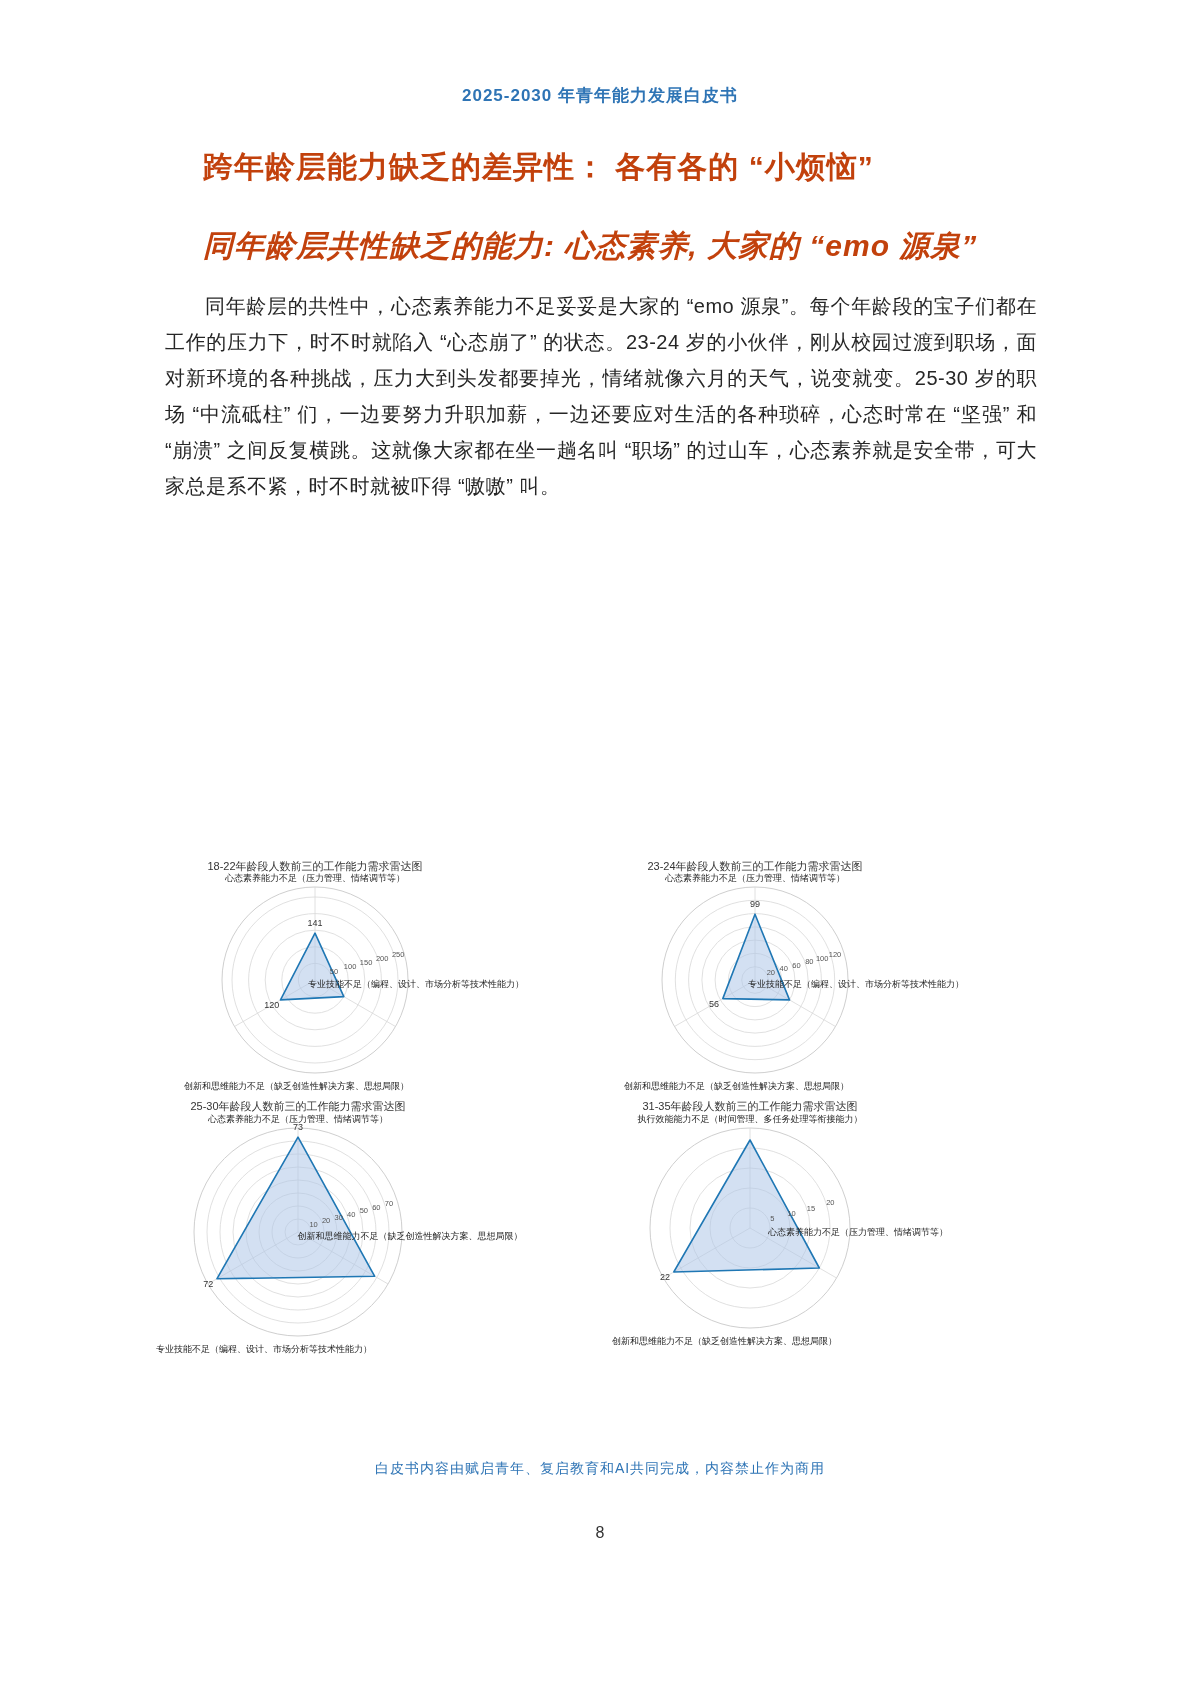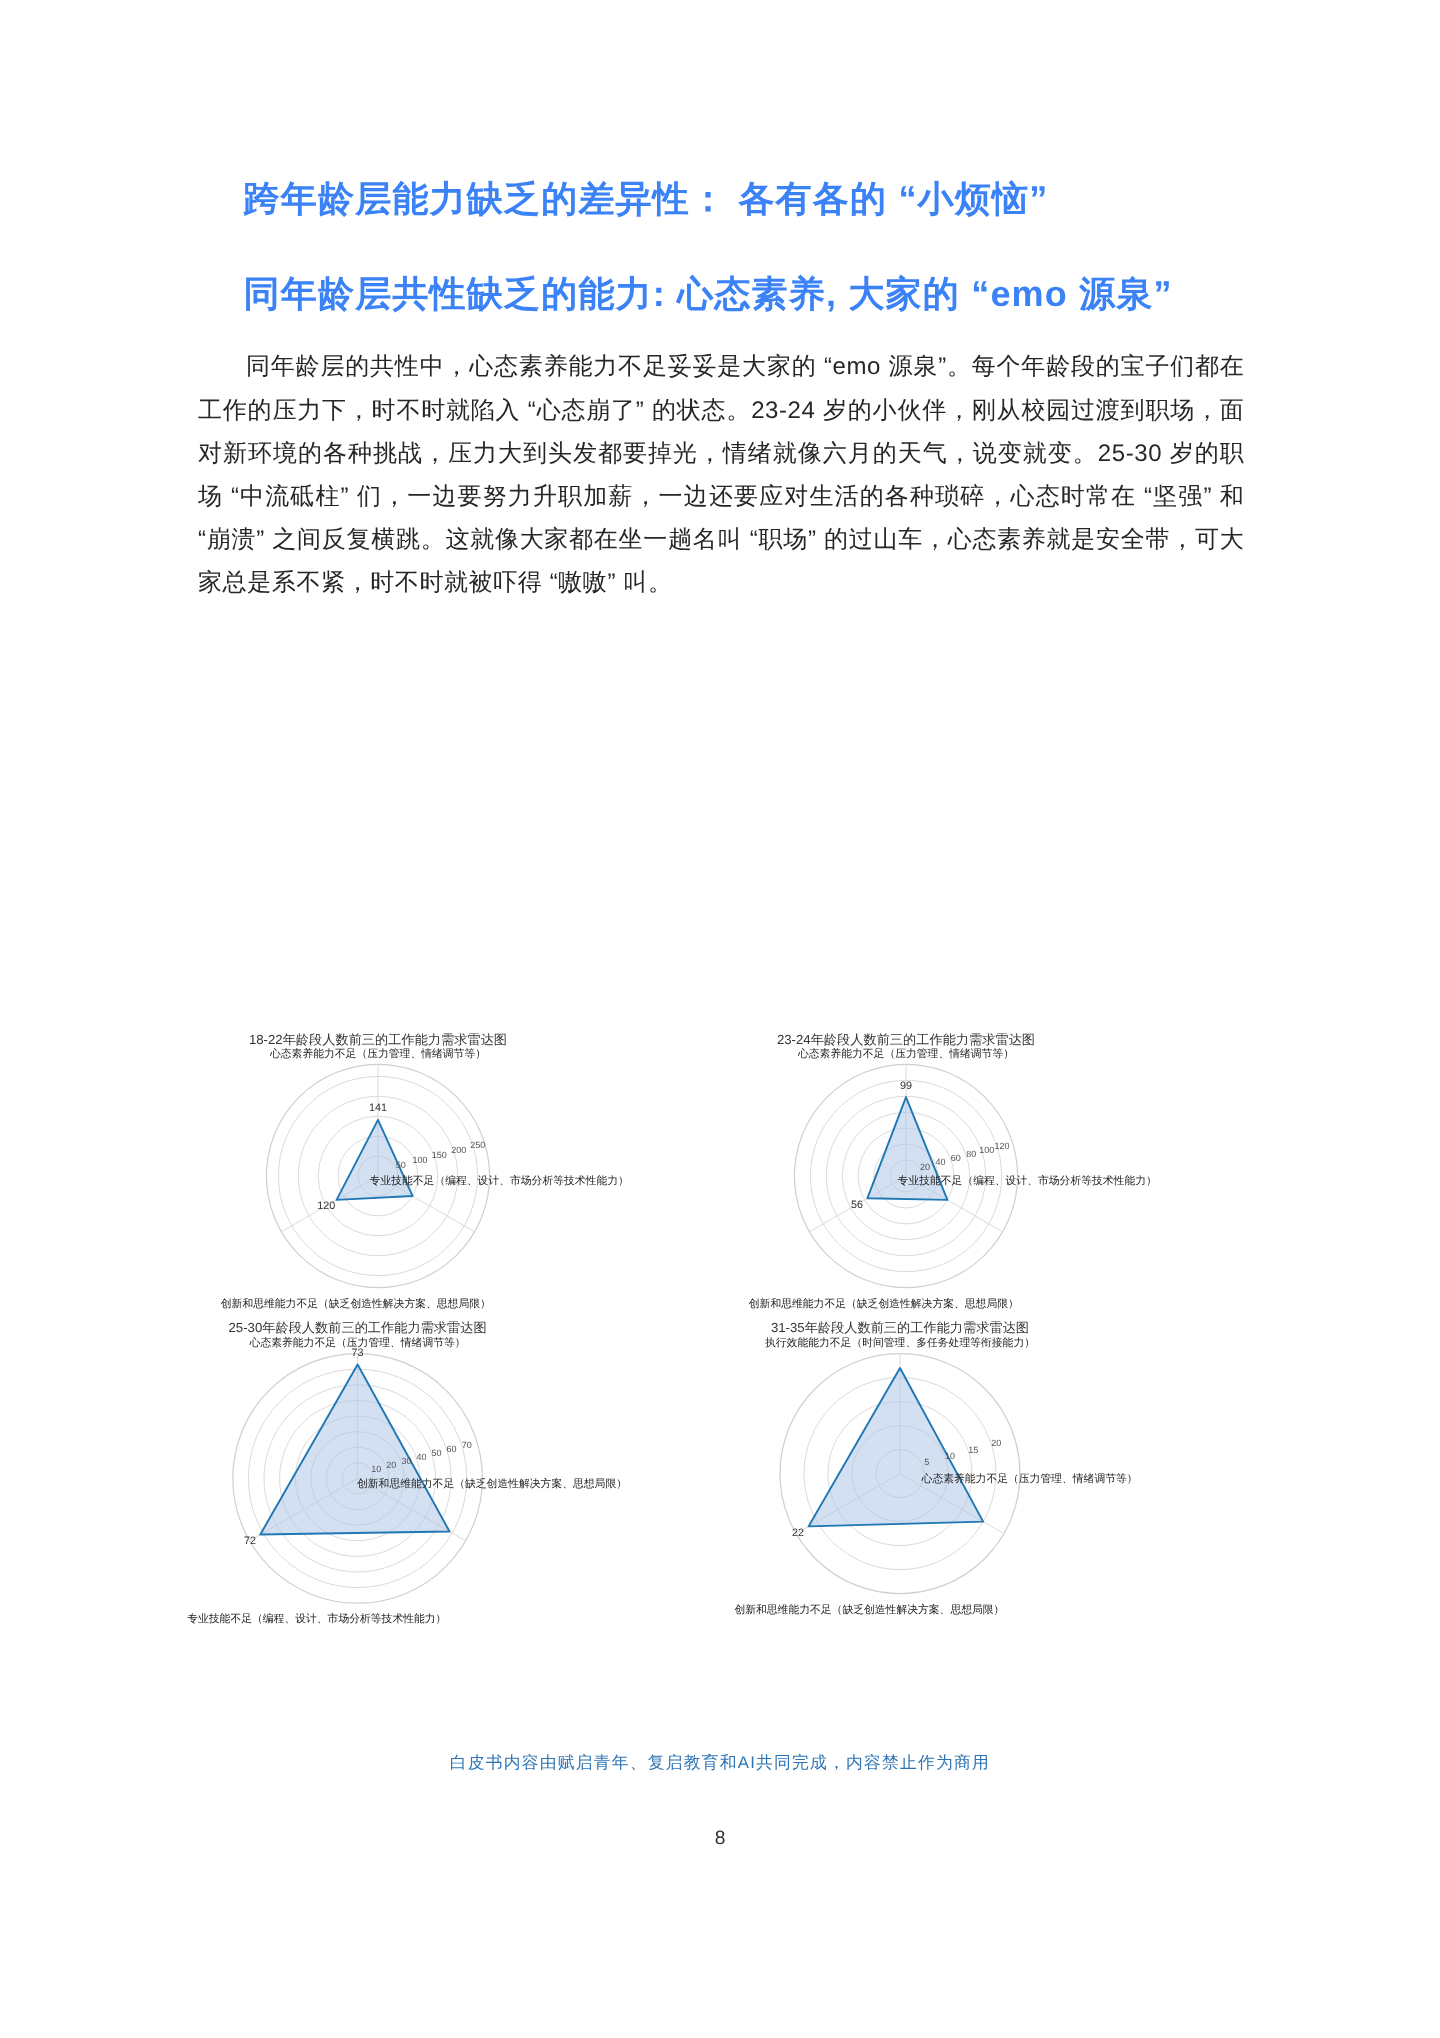--- a/index.html
+++ b/index.html
@@ -6,44 +6,45 @@
   .page{
     position:relative;width:1200px;height:1698px;background:#ffffff;
     font-family:"Liberation Sans","DejaVu Sans",sans-serif;overflow:hidden;
   }
   .doc-header{
     position:absolute;top:84px;left:0;width:100%;text-align:center;
     color:#2E74B5;font-size:17px;font-weight:bold;letter-spacing:1px;
   }
   .content{position:absolute;left:165px;top:138px;width:872px;color:#222;}
   .sec-heading{
-    font-size:30px;font-weight:bold;color:#3b82f6;margin:0 0 14px 38px;
+    font-size:30px;font-weight:bold;color:#c2410c;margin:0 0 14px 38px;
     line-height:1.9;letter-spacing:1px;
   }
-  .sec-heading.gap{margin-top:22px;}
+  .sec-heading.gap{margin-top:22px;font-style:italic;}
   .body-para{
     font-size:20px;line-height:36px;text-align:justify;text-indent:2em;
     color:#262626;margin:0 0 30px 0;letter-spacing:0.5px;
   }
   .chart{position:absolute;overflow:visible;}
   .chart svg{overflow:visible;display:block;}
   .page-number{
     position:absolute;top:1524px;left:0;width:100%;text-align:center;
     font-size:16px;color:#333;
   }
   .doc-footer{
     position:absolute;top:1460px;left:0;width:100%;text-align:center;
     font-size:14px;color:#2E74B5;letter-spacing:1px;
   }
 </style>
 </head>
 <body>
 
 <div class="page">
 
+  <div class="doc-header">2025-2030 年青年能力发展白皮书</div>
 
   <div class="content">
     <h1 class="sec-heading">跨年龄层能力缺乏的差异性： 各有各的 “小烦恼”</h1>
     <h1 class="sec-heading gap">同年龄层共性缺乏的能力: 心态素养, 大家的 “emo 源泉”</h1>
     <p class="body-para">同年龄层的共性中，心态素养能力不足妥妥是大家的 “emo 源泉”。每个年龄段的宝子们都在工作的压力下，时不时就陷入 “心态崩了” 的状态。23-24 岁的小伙伴，刚从校园过渡到职场，面对新环境的各种挑战，压力大到头发都要掉光，情绪就像六月的天气，说变就变。25-30 岁的职场 “中流砥柱” 们，一边要努力升职加薪，一边还要应对生活的各种琐碎，心态时常在 “坚强” 和 “崩溃” 之间反复横跳。这就像大家都在坐一趟名叫 “职场” 的过山车，心态素养就是安全带，可大家总是系不紧，时不时就被吓得 “嗷嗷” 叫。</p>
   </div>
 
   <div class="chart" style="left:150px;top:858px;width:430px;height:245px">
       <svg width="430" height="245" viewBox="0 0 430 245">
         <circle cx="165" cy="122" r="16.6" fill="none" stroke="#d8d8d8" stroke-width="0.8"></circle>

